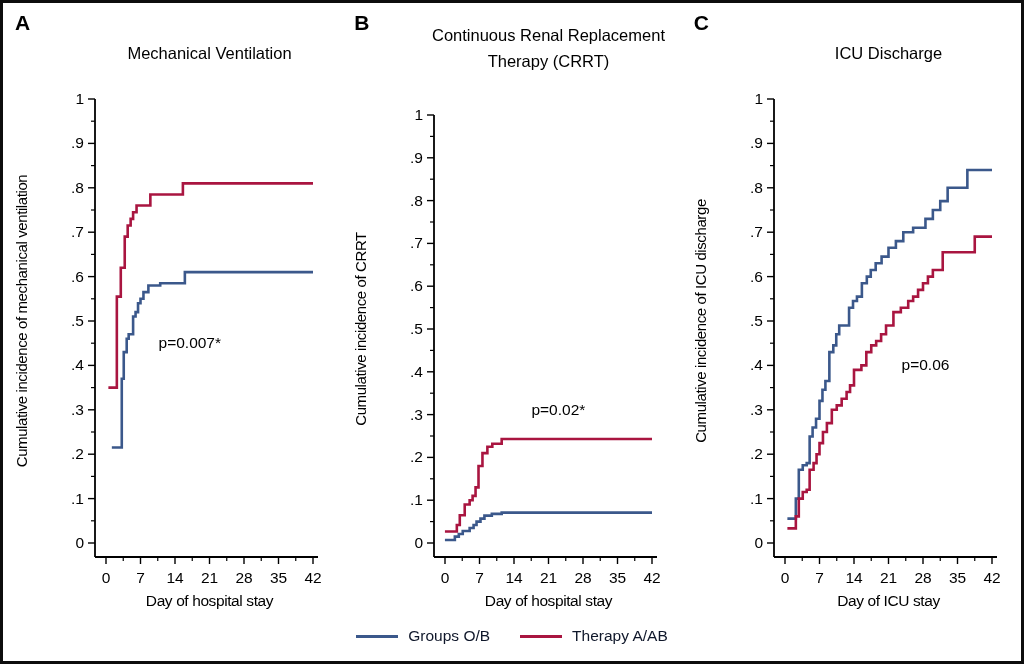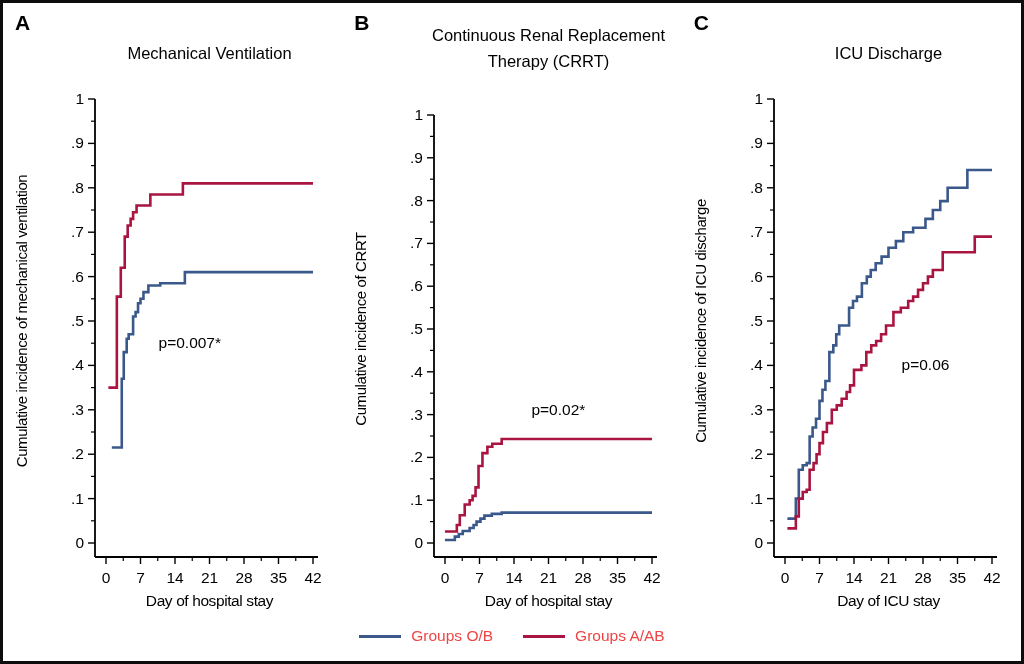--- a/index.html
+++ b/index.html
@@ -14,21 +14,21 @@
     position:absolute; left:12px; top:6px;
     font-size:21px; font-weight:bold; color:#000;
   }
   svg.chart { display:block; margin:0 auto; }
   .legend {
     flex:1 1 auto; display:flex; justify-content:center; align-items:center;
     gap:30px; padding-bottom:8px;
   }
   .legend-item { display:flex; align-items:center; gap:10px; }
   .legend-swatch { width:42px; height:3px; background:#888; }
-  .legend-label { font-size:15.5px; color:#ef4444; }
+  .legend-label { font-size:15.5px; color:#0f172a; }
 </style>
 </head>
 <body>
 
 <div class="figure">
   <div class="panels">
     <div class="panel">
       <span class="panel-letter">A</span>
       <svg class="chart" width="339" height="614" viewBox="0 0 339 614">
           <text x="206.5" y="54" text-anchor="middle" font-size="16.5" fill="#000000" font-family="&quot;Liberation Sans&quot;, sans-serif">Mechanical Ventilation</text>
@@ -225,16 +225,16 @@
         </svg>
     </div>
   </div>
   <div class="legend">
     <div class="legend-item">
       <span class="legend-swatch" style="background: rgb(59, 88, 139);"></span>
       <span class="legend-label">Groups O/B</span>
     </div>
     <div class="legend-item">
       <span class="legend-swatch" style="background: rgb(169, 21, 64);"></span>
-      <span class="legend-label">Groups A/AB</span>
+      <span class="legend-label">Therapy A/AB</span>
     </div>
   </div>
 </div>
 
 </body></html>

